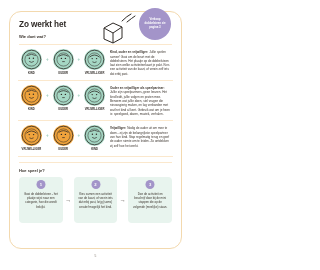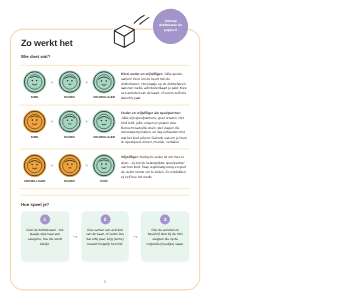--- a/index.html
+++ b/index.html
@@ -5,21 +5,21 @@
   html,body{margin:0;padding:0;}
   body{
     width:191px;height:270px;
     background:#ffffff;
     font-family:"Liberation Sans",sans-serif;
     overflow:hidden;
     position:relative;
   }
   .page{
     position:absolute;
-    left:9px;top:26px;
+    left:9px;top:11px;
     width:173px;height:238px;
     border:1.2px solid #f3d9ae;
     border-radius:12px;
     box-sizing:border-box;
     background:#fff;
   }
   .inner{
     position:absolute;
     left:0;top:0;right:0;bottom:0;
     padding:7px 8px 4px 8px;

